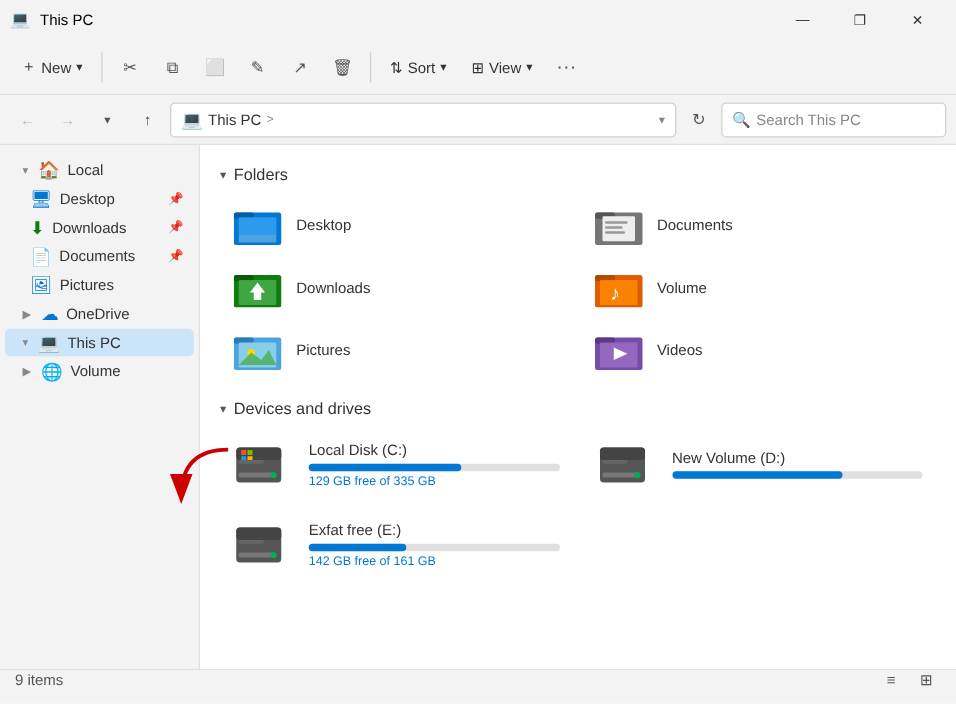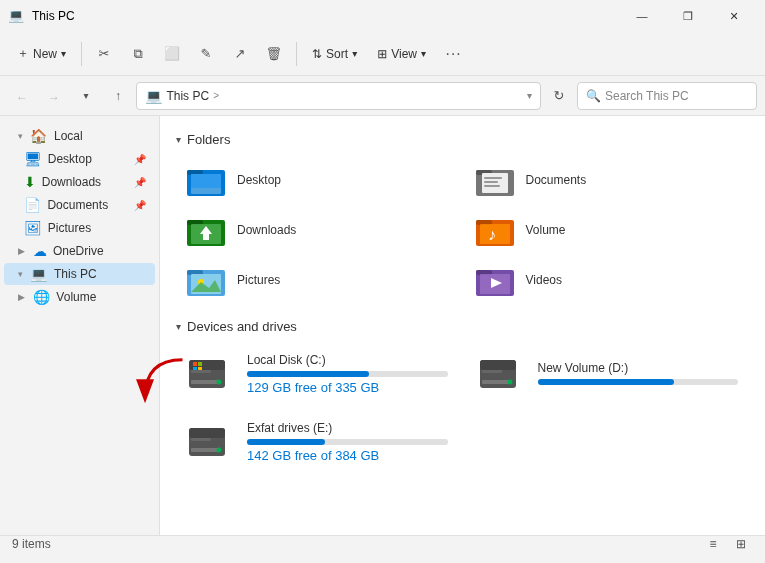--- a/index.html
+++ b/index.html
@@ -160,21 +160,21 @@
       display: flex; align-items: center; gap: 20px;
       padding: 8px 10px;
       border-radius: 6px; cursor: pointer;
       border: 1px solid transparent;
     }
     .drive-thumb { width: 40px; height: 36px; flex-shrink: 0; }
     .drive-info { flex: 1; min-width: 0; }
     .drive-name { font-size: 12px; color: #333; margin-bottom: 4px; }
     .drive-bar-bg { height: 6px; background: #e0e0e0; border-radius: 3px; margin-bottom: 3px; }
     .drive-bar-fill { height: 100%; border-radius: 3px; }
-    .drive-space { font-size: 13px; color: #0078d4; }
+    .drive-space { font-size: 10px; color: #0078d4; }
 
     
     .statusbar {
       height: 16px;
       background: #f3f3f3;
       border-top: 1px solid #e0e0e0;
       display: flex; align-items: center;
       padding: 0 12px;
       font-size: 12px; color: #555;
       justify-content: space-between;
@@ -446,25 +446,25 @@
         <div class="drive-thumb">
           <svg width="40" height="36" viewBox="0 0 40 36">
             <rect x="2" y="4" width="36" height="28" rx="3" fill="#555"></rect>
             <rect x="2" y="4" width="36" height="10" rx="3" fill="#444"></rect>
             <rect x="4" y="24" width="28" height="4" rx="1" fill="#777"></rect>
             <circle cx="32" cy="26" r="2.5" fill="#00b050"></circle>
             <rect x="4" y="14" width="20" height="3" rx="1" fill="#666"></rect>
           </svg>
         </div>
         <div class="drive-info">
-          <div class="drive-name">Exfat drives (E:)</div>
+          <div class="drive-name">Exfat free (E:)</div>
           <div class="drive-bar-bg">
             <div class="drive-bar-fill" style="width:39%;background:#0078d4"></div>
           </div>
-          <div class="drive-space">142 GB free of 384 GB</div>
+          <div class="drive-space">142 GB free of 161 GB</div>
         </div>
       </div>
     </div>
 
   </div>
 </div>
 
 <div class="statusbar">
   <span>9 items</span>
   <div class="statusbar-right">

